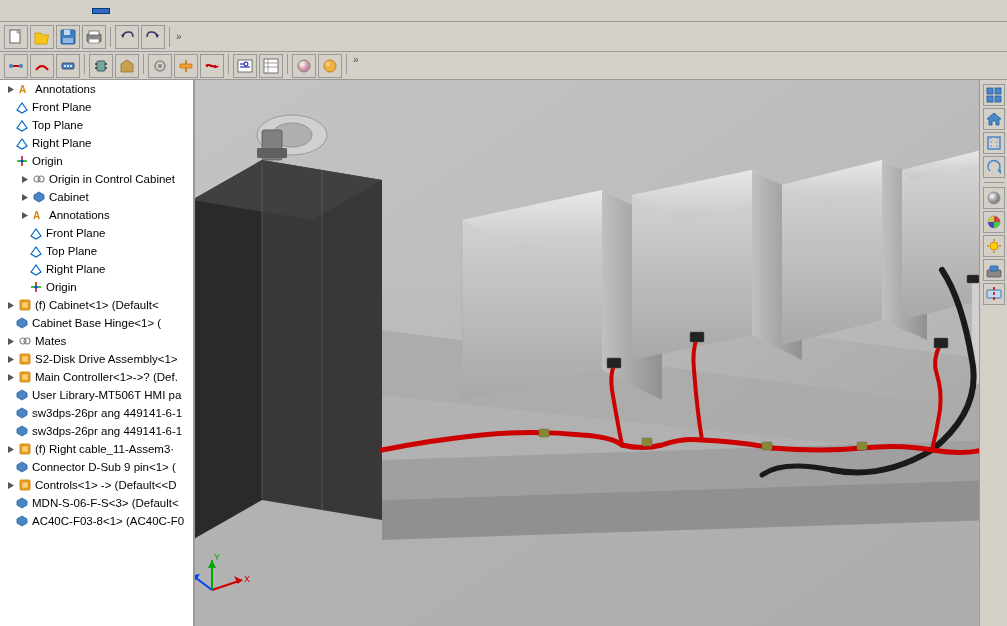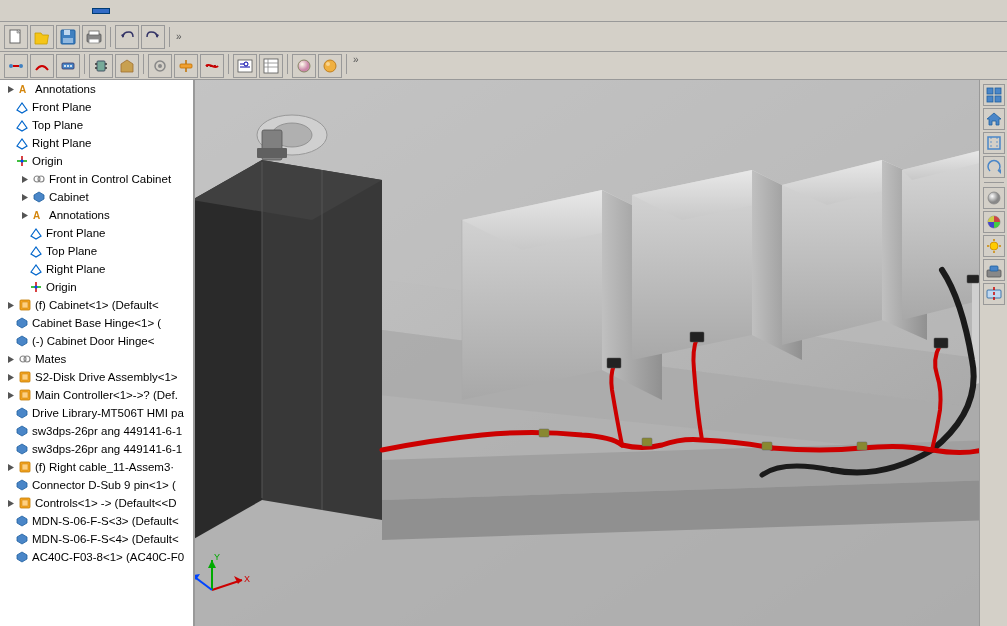--- a/index.html
+++ b/index.html
@@ -299,21 +299,21 @@
             <svg width="9" height="9" viewBox="0 0 9 9">
               <polygon points="2,1 8,4.5 2,8" fill="#555"></polygon>
             </svg>
           </span>
           <span class="icon">
             <svg width="14" height="14" viewBox="0 0 14 14">
               <circle cx="5" cy="7" r="3" fill="none" stroke="#888" stroke-width="1.2"></circle>
               <circle cx="9" cy="7" r="3" fill="none" stroke="#888" stroke-width="1.2"></circle>
             </svg>
           </span>
-          <span class="label">Front in Control Cabinet</span>
+          <span class="label">Origin in Control Cabinet</span>
         </div>
         <div class="tree-item">
           <span class="indent" style="width: 14px; display: inline-block;"></span>
           <span class="expand-btn">
             <svg width="9" height="9" viewBox="0 0 9 9">
               <polygon points="2,1 8,4.5 2,8" fill="#555"></polygon>
             </svg>
           </span>
           <span class="icon">
             <svg width="14" height="14" viewBox="0 0 14 14">
@@ -398,30 +398,20 @@
           <span style="width: 10px; display: inline-block;"></span>
           <span class="icon">
             <svg width="14" height="14" viewBox="0 0 14 14">
               <polygon points="7,2 12,5 12,9 7,12 2,9 2,5" fill="#4a86c8" stroke="#2060a0" stroke-width="0.8"></polygon>
             </svg>
           </span>
           <span class="label">Cabinet Base Hinge&lt;1&gt; (</span>
         </div>
         <div class="tree-item">
           <span class="indent" style="width: 0px; display: inline-block;"></span>
-          <span style="width: 10px; display: inline-block;"></span>
-          <span class="icon">
-            <svg width="14" height="14" viewBox="0 0 14 14">
-              <polygon points="7,2 12,5 12,9 7,12 2,9 2,5" fill="#4a86c8" stroke="#2060a0" stroke-width="0.8"></polygon>
-            </svg>
-          </span>
-          <span class="label">(-) Cabinet Door Hinge&lt;</span>
-        </div>
-        <div class="tree-item">
-          <span class="indent" style="width: 0px; display: inline-block;"></span>
           <span class="expand-btn">
             <svg width="9" height="9" viewBox="0 0 9 9">
               <polygon points="2,1 8,4.5 2,8" fill="#555"></polygon>
             </svg>
           </span>
           <span class="icon">
             <svg width="14" height="14" viewBox="0 0 14 14">
               <circle cx="5" cy="7" r="3" fill="none" stroke="#888" stroke-width="1.2"></circle>
               <circle cx="9" cy="7" r="3" fill="none" stroke="#888" stroke-width="1.2"></circle>
             </svg>
@@ -459,21 +449,21 @@
           <span class="label">Main Controller&lt;1&gt;-&gt;? (Def.</span>
         </div>
         <div class="tree-item">
           <span class="indent" style="width: 0px; display: inline-block;"></span>
           <span style="width: 10px; display: inline-block;"></span>
           <span class="icon">
             <svg width="14" height="14" viewBox="0 0 14 14">
               <polygon points="7,2 12,5 12,9 7,12 2,9 2,5" fill="#4a86c8" stroke="#2060a0" stroke-width="0.8"></polygon>
             </svg>
           </span>
-          <span class="label">Drive Library-MT506T HMI pa</span>
+          <span class="label">User Library-MT506T HMI pa</span>
         </div>
         <div class="tree-item">
           <span class="indent" style="width: 0px; display: inline-block;"></span>
           <span style="width: 10px; display: inline-block;"></span>
           <span class="icon">
             <svg width="14" height="14" viewBox="0 0 14 14">
               <polygon points="7,2 12,5 12,9 7,12 2,9 2,5" fill="#4a86c8" stroke="#2060a0" stroke-width="0.8"></polygon>
             </svg>
           </span>
           <span class="label">sw3dps-26pr ang 449141-6-1</span>
@@ -530,30 +520,20 @@
         </div>
         <div class="tree-item">
           <span class="indent" style="width: 0px; display: inline-block;"></span>
           <span style="width: 10px; display: inline-block;"></span>
           <span class="icon">
             <svg width="14" height="14" viewBox="0 0 14 14">
               <polygon points="7,2 12,5 12,9 7,12 2,9 2,5" fill="#4a86c8" stroke="#2060a0" stroke-width="0.8"></polygon>
             </svg>
           </span>
           <span class="label">MDN-S-06-F-S&lt;3&gt; (Default&lt;</span>
-        </div>
-        <div class="tree-item">
-          <span class="indent" style="width: 0px; display: inline-block;"></span>
-          <span style="width: 10px; display: inline-block;"></span>
-          <span class="icon">
-            <svg width="14" height="14" viewBox="0 0 14 14">
-              <polygon points="7,2 12,5 12,9 7,12 2,9 2,5" fill="#4a86c8" stroke="#2060a0" stroke-width="0.8"></polygon>
-            </svg>
-          </span>
-          <span class="label">MDN-S-06-F-S&lt;4&gt; (Default&lt;</span>
         </div>
         <div class="tree-item">
           <span class="indent" style="width: 0px; display: inline-block;"></span>
           <span style="width: 10px; display: inline-block;"></span>
           <span class="icon">
             <svg width="14" height="14" viewBox="0 0 14 14">
               <polygon points="7,2 12,5 12,9 7,12 2,9 2,5" fill="#4a86c8" stroke="#2060a0" stroke-width="0.8"></polygon>
             </svg>
           </span>
           <span class="label">AC40C-F03-8&lt;1&gt; (AC40C-F0</span>

